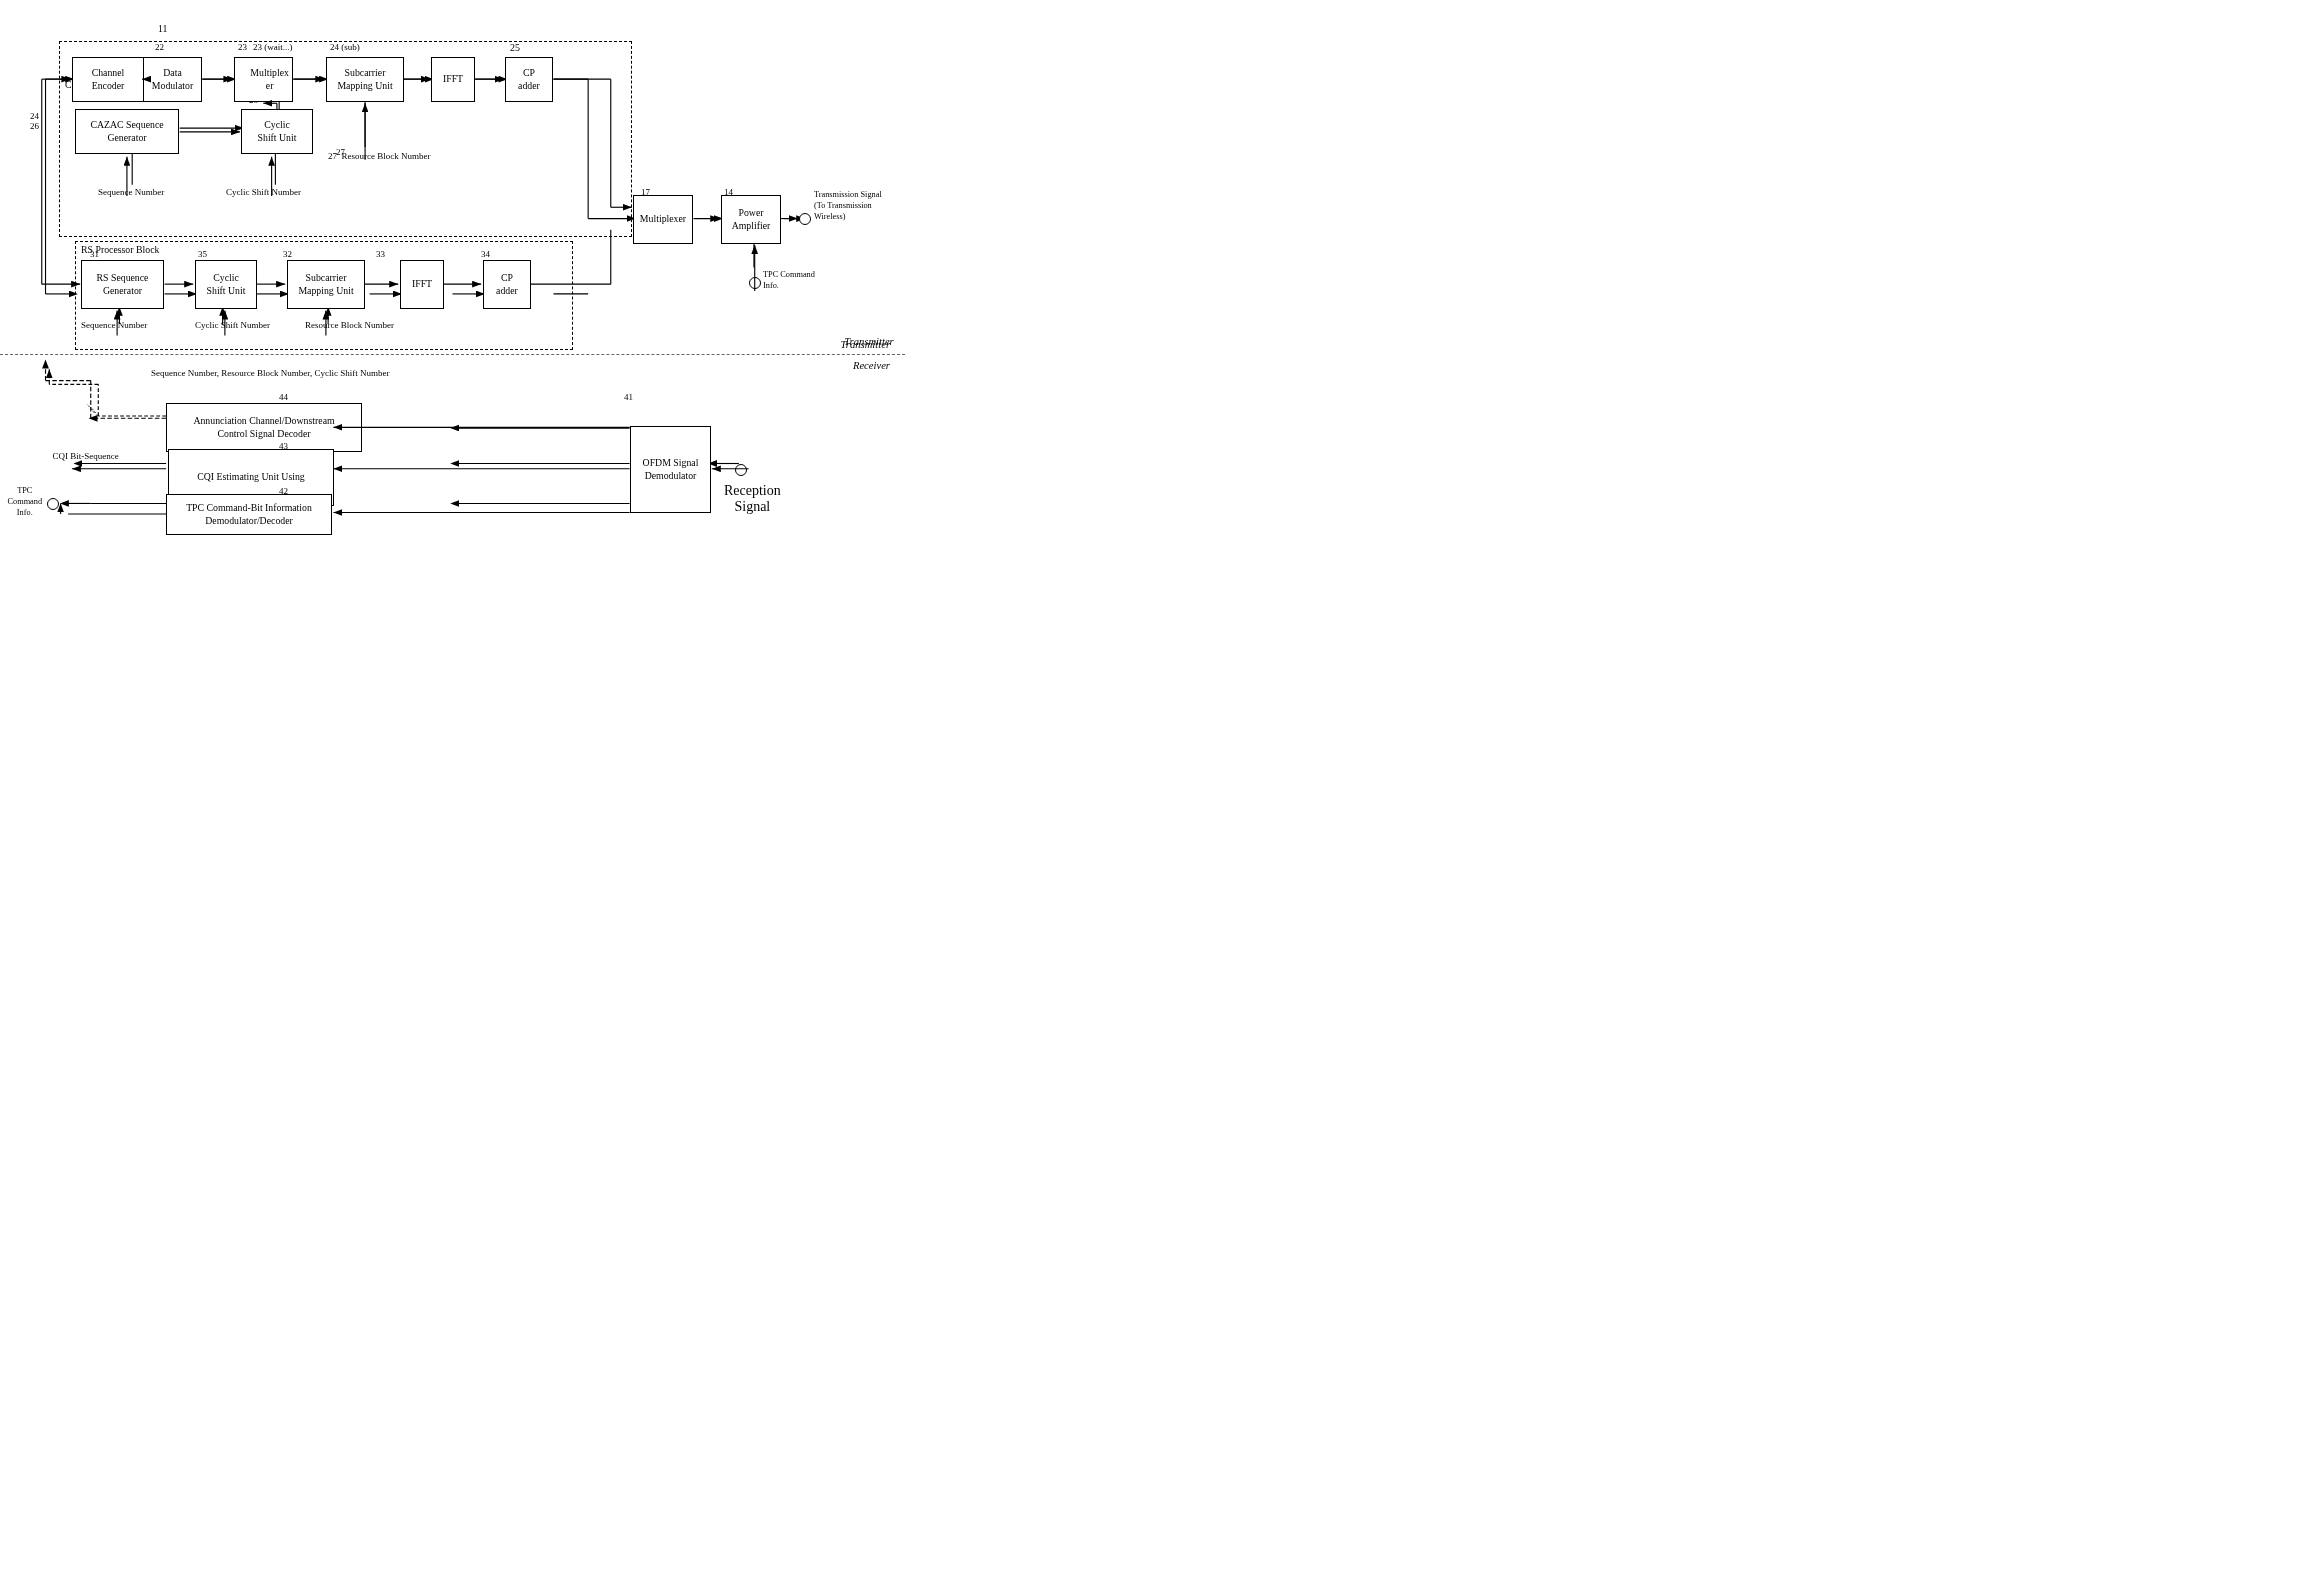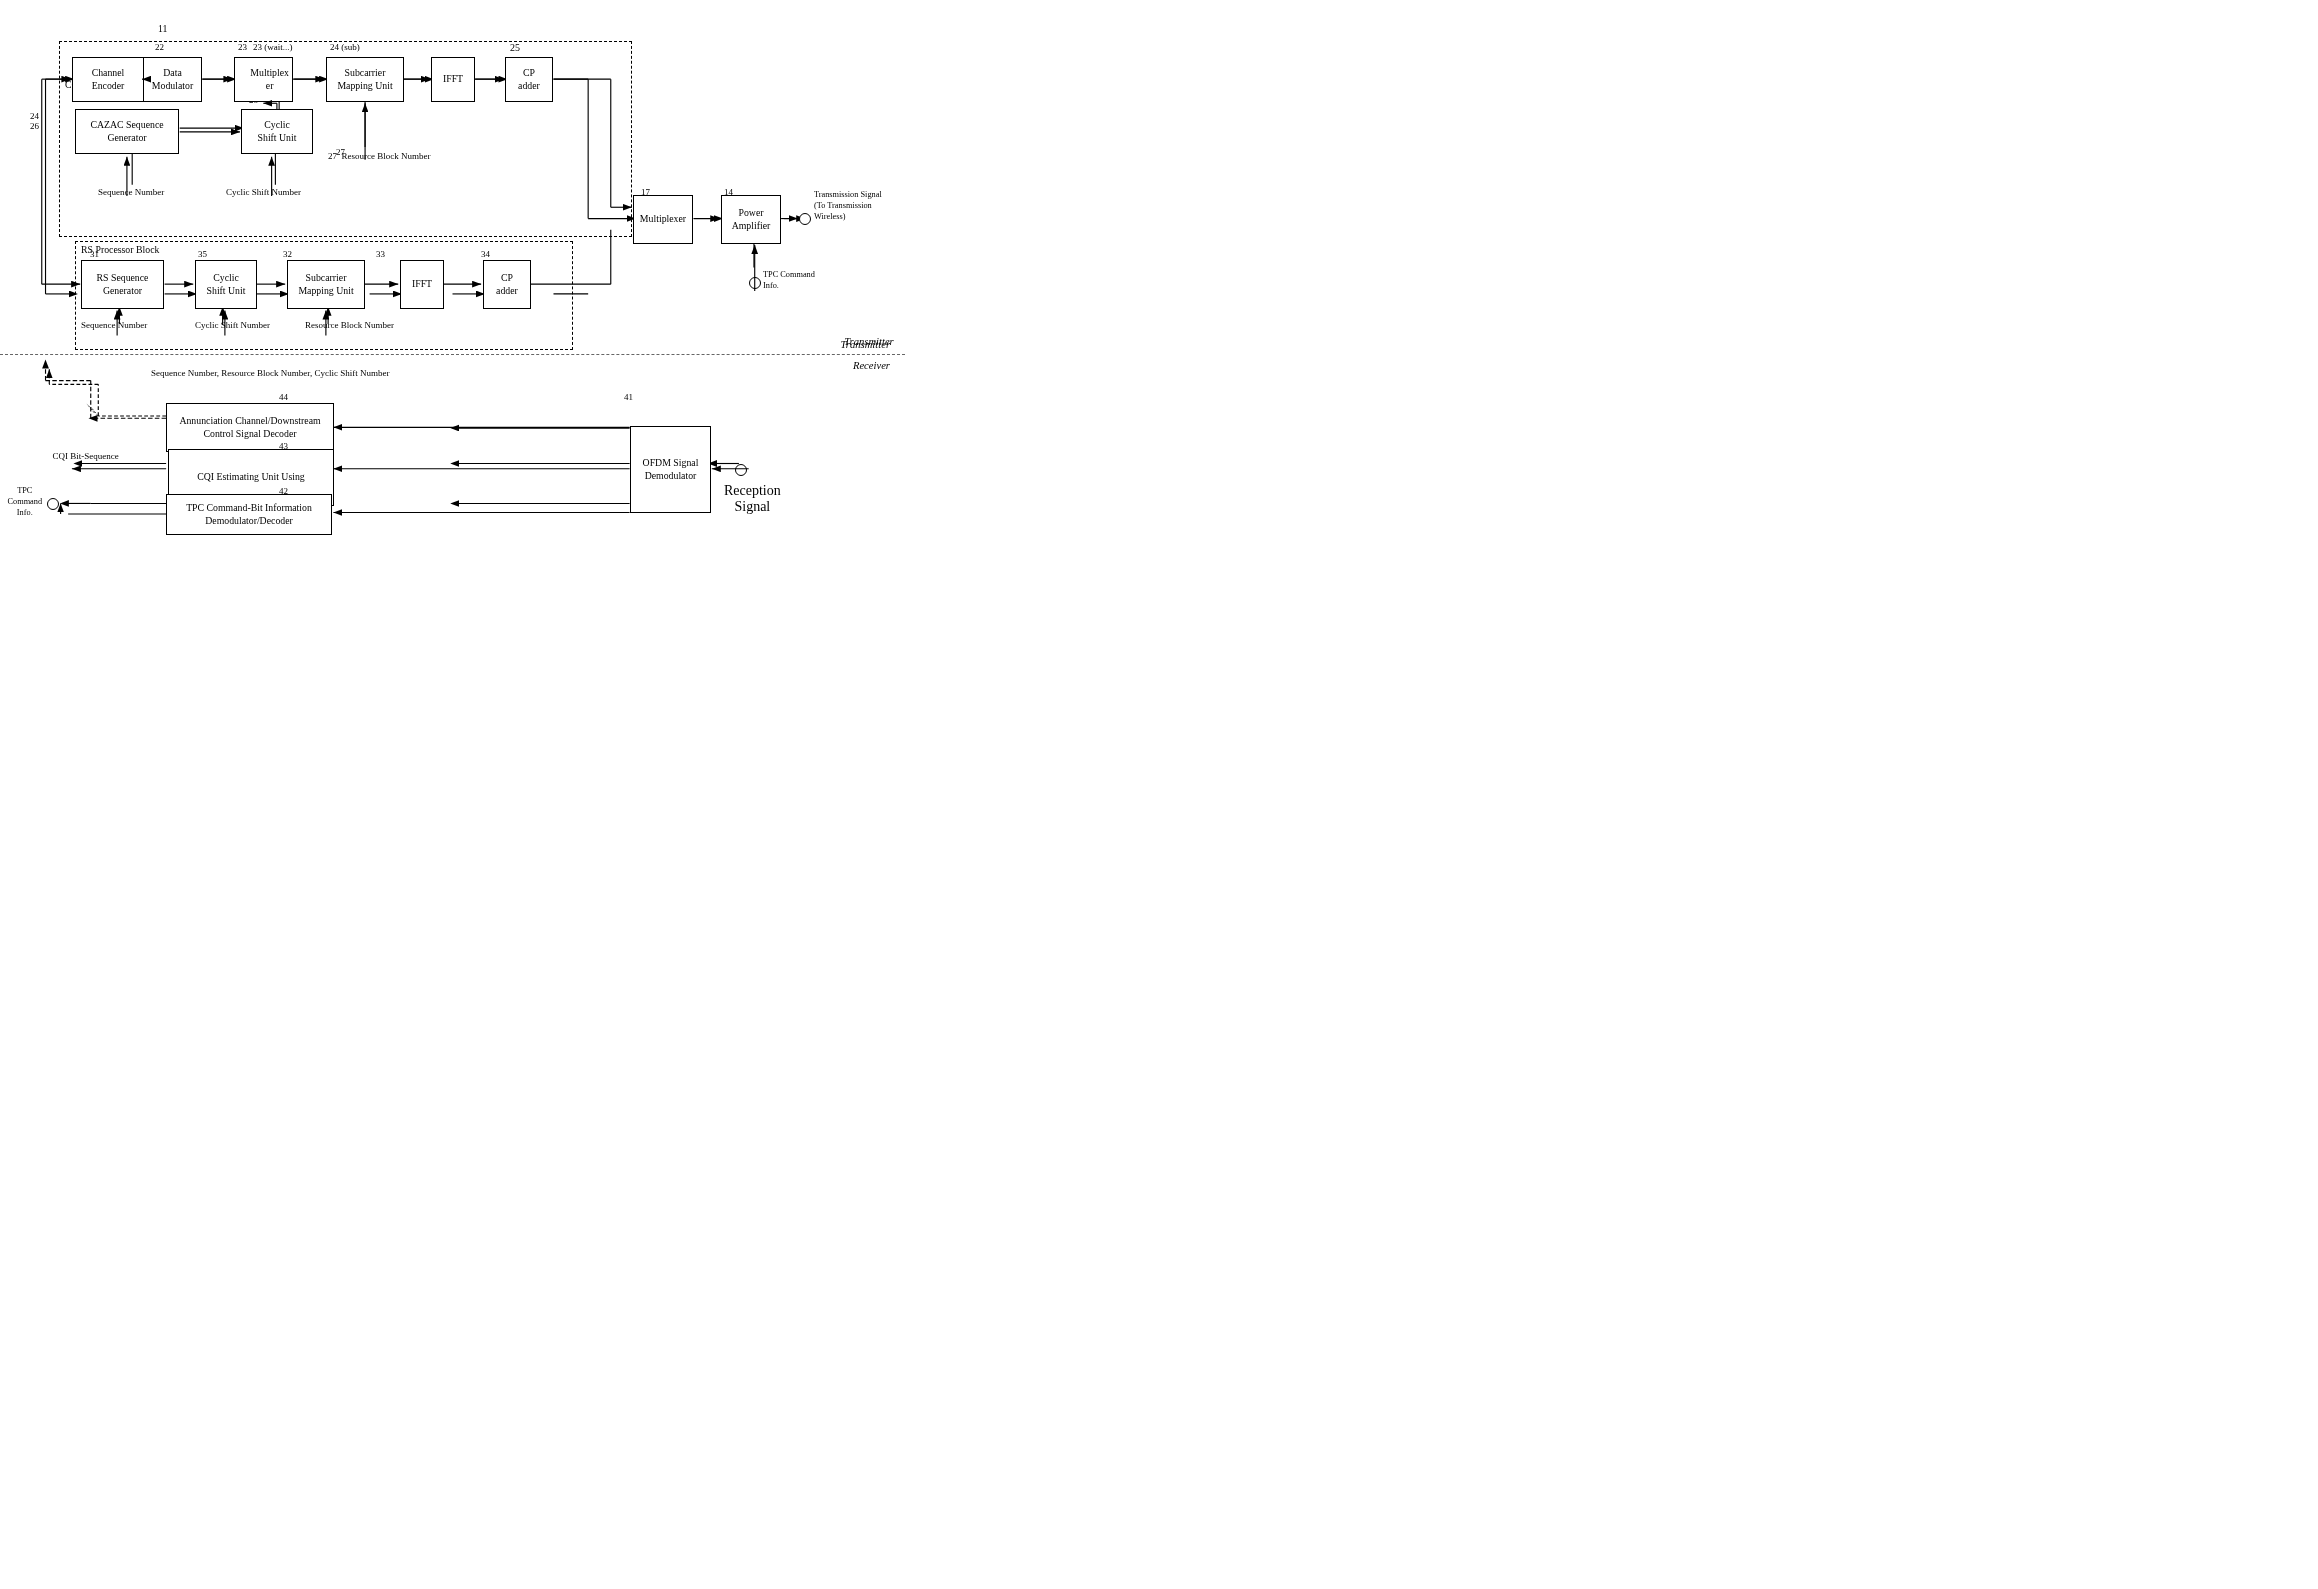--- a/index.html
+++ b/index.html
@@ -248,21 +248,21 @@
 
   <div class="label" style="right:15px; top:339px; font-size:10.6px; font-style:italic;">Transmitter</div>
 
   <div class="divider-line" style="top:354px; left:0;"></div>
 
   <div class="label" style="right:15px; top:360px; font-size:10.6px; font-style:italic;">Receiver</div>
 
   <div class="label" style="left:151px; top:368px; font-size:9px;">Sequence Number, Resource Block Number, Cyclic Shift Number</div>
 
   <div class="ref-num" style="left:279px; top:392px; font-size:9px;">44</div>
-  <div class="block" style="left:166px; top:403px; width:168px; height:49px;">
+  <div class="block" style="left:166px; top:403px; width:196px; height:49px;">
     <span>Annunciation Channel/Downstream<br>Control Signal Decoder</span>
   </div>
 
   <div class="ref-num" style="left:279px; top:441px; font-size:9px;">43</div>
   <div class="block" style="left:168px; top:449px; width:166px; height:57px;justify-content:center;">
     <span>CQI Estimating Unit Using</span>
   </div>
 
   <div class="ref-num" style="left:279px; top:486px; font-size:9px;">42</div>
   <div class="block" style="left:166px; top:494px; width:166px; height:41px;">

